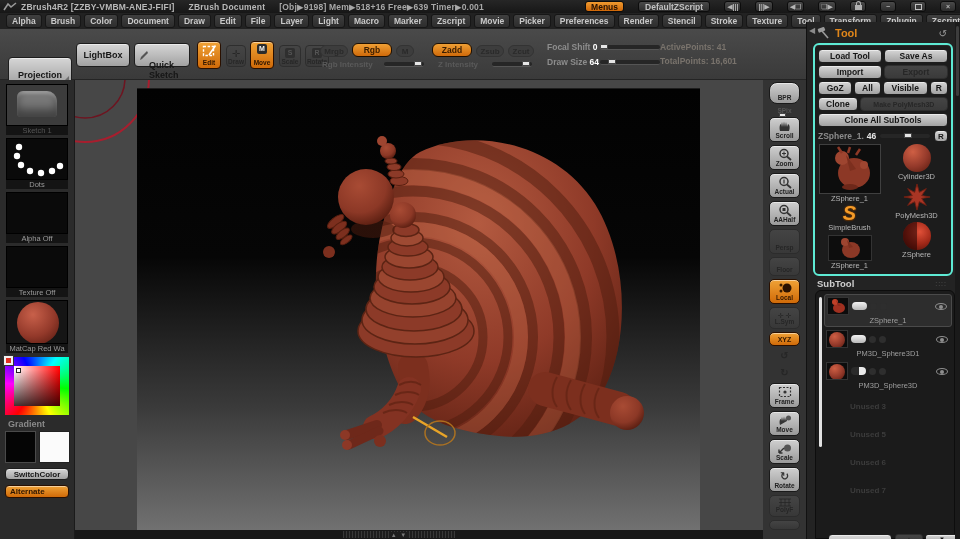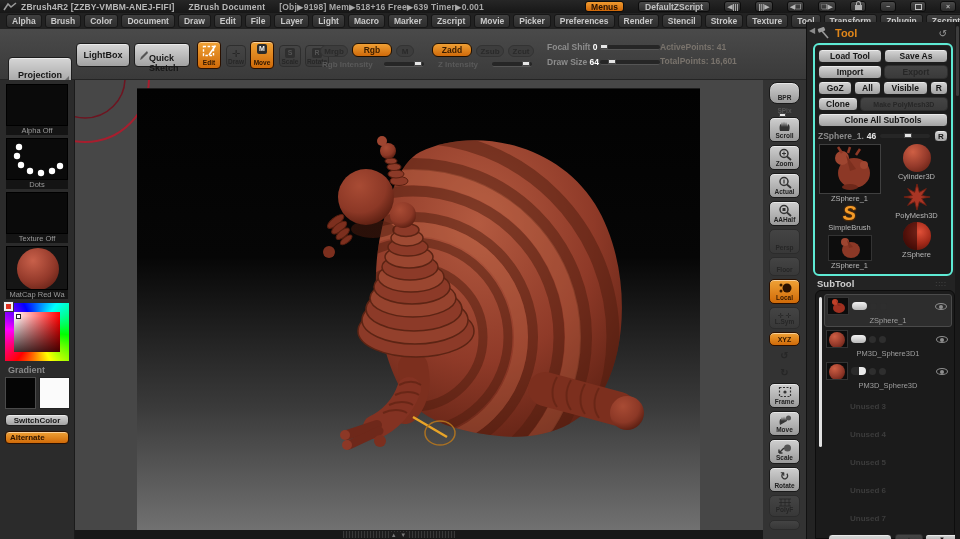--- a/index.html
+++ b/index.html
@@ -38,21 +38,21 @@
   .shelf { position:absolute; left:0; top:29px; width:806px; height:51px;
     background:linear-gradient(#4a4a4a,#3a3a3a); border-bottom:1px solid #242424; }
   .btn { background:linear-gradient(#d6d6d6,#a2a2a2); border:1px solid #1d1d1d; border-radius:4px;
     color:#161616; font-weight:bold; text-align:center; box-shadow:inset 0 1px rgba(255,255,255,.5); }
   .btn.orange { background:linear-gradient(#f0a236,#d06a08); color:#2e1500; border-color:#2a1000; }
   .btn.dim { background:linear-gradient(#454545,#3a3a3a); color:#272727; border-color:#2e2e2e; box-shadow:none; }
   .pm-btn { position:absolute; left:8px; top:28px; width:64px; height:28px; font-size:9px; line-height:12px; padding-top:11px; }
   .pm-fold { position:absolute; right:2px; bottom:2px; width:0; height:0;
     border-left:6px solid transparent; border-bottom:6px solid #6e6e6e; }
   .lb-btn { position:absolute; left:76px; top:14px; width:54px; height:24px; font-size:9px; line-height:22px; }
-  .qs-btn { position:absolute; left:134px; top:14px; width:56px; height:24px; font-size:9px; line-height:10px; padding-top:9px; }
+  .qs-btn { position:absolute; left:134px; top:14px; width:56px; height:24px; font-size:9px; line-height:10px; padding-top:16px; }
   .qs-btn svg { position:absolute; left:4px; top:6px; }
   .qs-txt { display:block; margin-left:14px; text-align:left; }
   .mode-btn { position:absolute; width:24px; height:28px; top:12px; font-size:6.5px; }
   .mode-btn .glyph { display:block; height:17px; padding-top:2px; }
   .mode-btn .mlab { display:block; line-height:7px; }
   .badge { display:inline-block; width:10px; height:10px; background:#2b2b2b; color:#f2f2f2;
     font-size:7px; font-weight:bold; line-height:10px; border-radius:2px; }
   .mode-btn.dimbtn { top:16px; height:22px; }
   .chip { position:absolute; border-radius:6px; font-weight:bold; text-align:center; }
   .chip.on { background:linear-gradient(#ef9f34,#cf6a0a); border:1px solid #201000; color:#3a1d00; }
@@ -286,36 +286,42 @@
       <span class="thumb-dash" style="left:8px;"></span>
     </div>
 
     <span class="ptlabel" style="left:660px; top:13px;">ActivePoints: 41</span>
     <span class="ptlabel" style="left:660px; top:27px;">TotalPoints: 16,601</span>
   </div>
 
   <div class="lefttray">
     <div style="height:4px;"></div>
     <div class="ltitem">
-      <div class="lt-thumb"></div>
-      <div class="lt-label">Alpha Off</div>
+      <div class="lt-thumb sketch-thumb">
+          <div class="sketch-blob"></div>
+        </div>
+      <div class="lt-label dim">Sketch 1</div>
     </div>
     <div class="ltitem">
       <div class="lt-thumb">
         <svg width="62" height="42" viewBox="0 0 62 42">
           <circle cx="12" cy="8" r="3.2" fill="#fff"></circle>
             <circle cx="10" cy="17" r="3.2" fill="#fff"></circle>
           <circle cx="14" cy="26" r="3.2" fill="#fff"></circle>
             <circle cx="23" cy="32" r="3.2" fill="#fff"></circle>
           <circle cx="34" cy="34" r="3.2" fill="#fff"></circle>
             <circle cx="45" cy="32" r="3.2" fill="#fff"></circle>
           <circle cx="53" cy="27" r="3.2" fill="#fff"></circle>
         </svg>
       </div>
       <div class="lt-label">Dots</div>
+    </div>
+    <div class="ltitem">
+      <div class="lt-thumb"></div>
+      <div class="lt-label">Alpha Off</div>
     </div>
     <div class="ltitem">
       <div class="lt-thumb"></div>
       <div class="lt-label">Texture Off</div>
     </div>
     <div class="ltitem">
       <div class="lt-thumb matcap-thumb">
           <div class="matcap-sphere"></div>
         </div>
       <div class="lt-label">MatCap Red Wa</div>
@@ -687,21 +693,20 @@
             </div>
           <span class="tg-pill half"></span>
           <span class="tg-dot"></span>
           <span class="tg-dot"></span>
           <span class="st-eye"></span>
         </div>
         <div class="st-label">PM3D_Sphere3D</div>
       </div>
 
       <div class="unused-row">Unused 3</div>
-      <div class="unused-row">Unused 4</div>
       <div class="unused-row">Unused 5</div>
       <div class="unused-row">Unused 6</div>
       <div class="unused-row">Unused 7</div>
     </div>
 
     <div class="st-buttons">
       <div class="stb-row1">
         <span class="btn listall">List All</span>
         <span class="arr-grid">
           <span class="btn dim arr-btn">▲</span>

